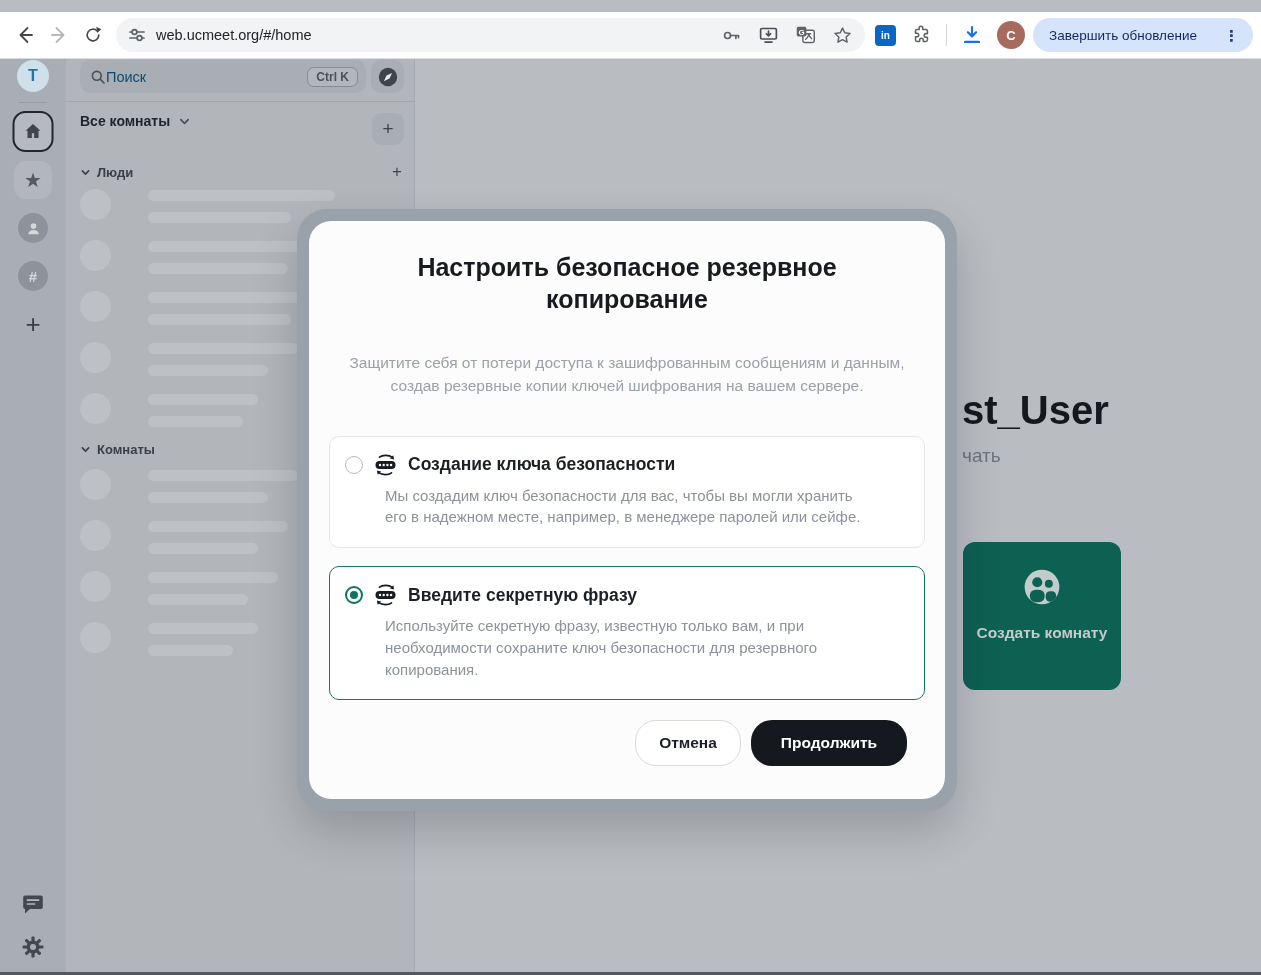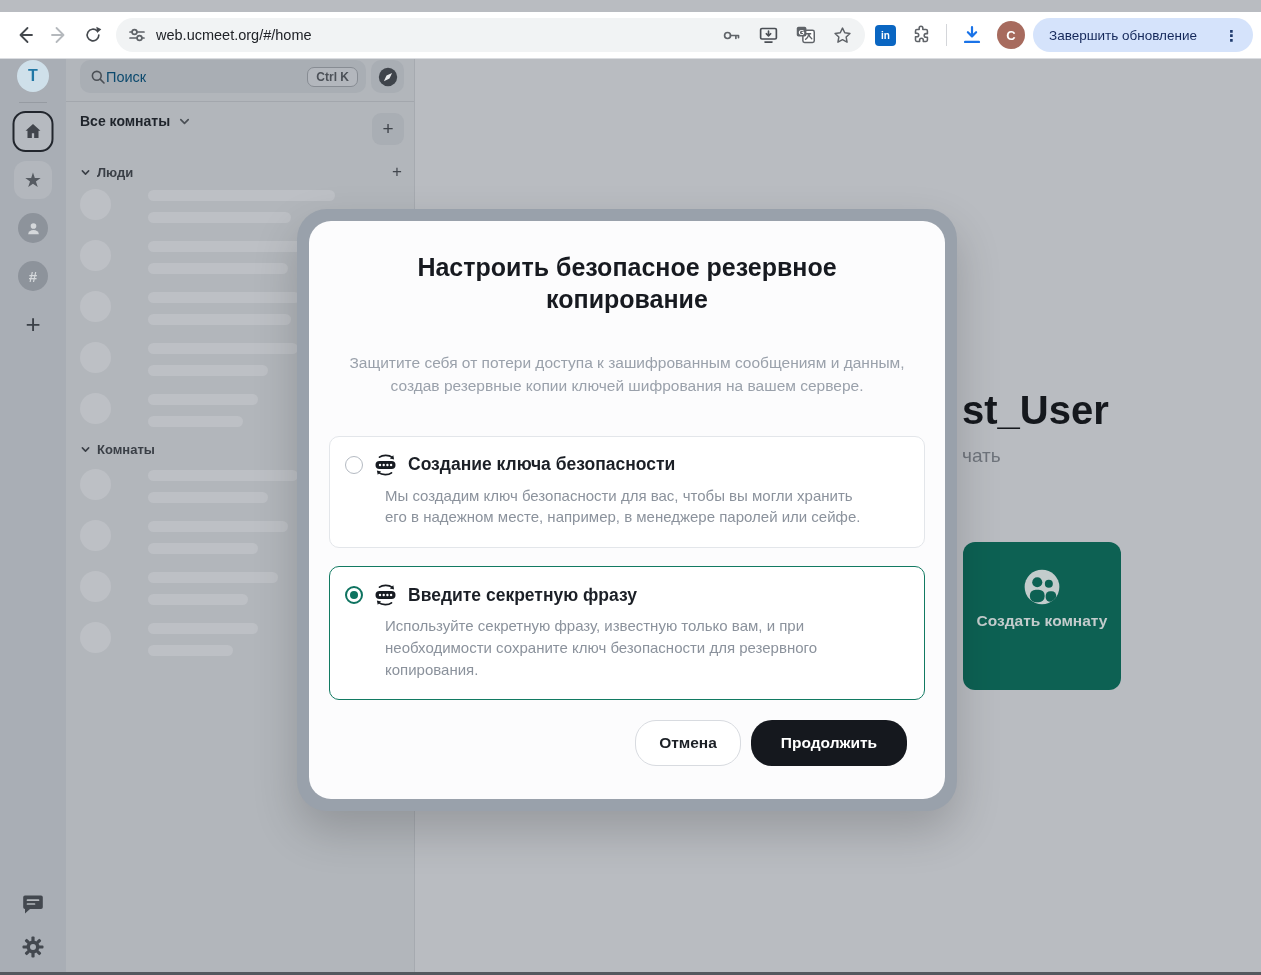--- a/index.html
+++ b/index.html
@@ -76,21 +76,21 @@
   .sk-bars { margin-left:37px; padding-top:1px; }
   .sk-bar { height:11px; border-radius:6px; background:#bdc0c5; }
   .sk-bar + .sk-bar { margin-top:11px; }
 
   
   .main-heading { position:absolute; left:962px; top:341px; font-size:40px; font-weight:bold; color:#15181d; }
   .main-subheading { position:absolute; left:962px; top:398px; font-size:19px; color:#6f747c; }
   .create-room-tile { position:absolute; left:963px; top:495px; width:158px; height:148px;
     border-radius:12px; background:#0d6153; display:flex; flex-direction:column; align-items:center;
     padding-top:25px; }
-  .create-room-tile .lbl { margin-top:5px; color:#c3cccc; font-size:15.5px; font-weight:bold; }
+  .create-room-tile .lbl { margin-top:17px; color:#c3cccc; font-size:15.5px; font-weight:bold; }
 
   
   .modal-ring { position:absolute; left:297px; top:162px; width:660px; height:602px; border-radius:30px;
     background:#99a1ab; box-shadow:0 20px 45px rgba(0,0,0,0.18); z-index:20; }
   .modal { position:absolute; left:12px; top:12px; width:636px; height:578px; border-radius:22px;
     background:#fcfcfd; padding:30px 38px 0 38px; display:flex; flex-direction:column; align-items:center; }
   .modal-title { font-size:25px; font-weight:bold; color:#171a20; text-align:center; line-height:1.28;
     max-width:480px; }
   .modal-desc { margin-top:36px; font-size:15.5px; color:#9aa1ab; text-align:center; line-height:1.5;
     max-width:572px; }

